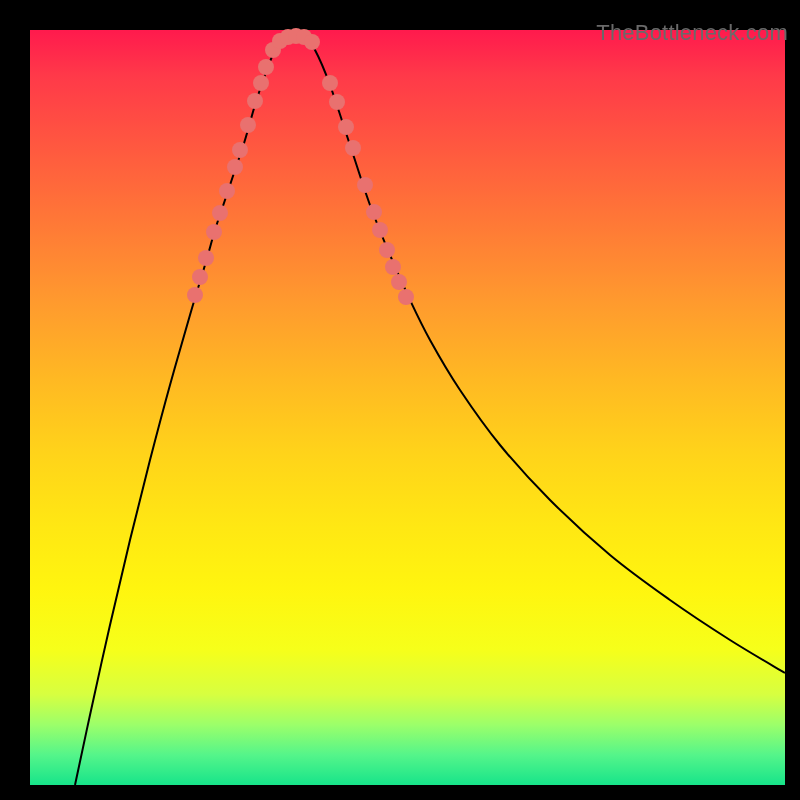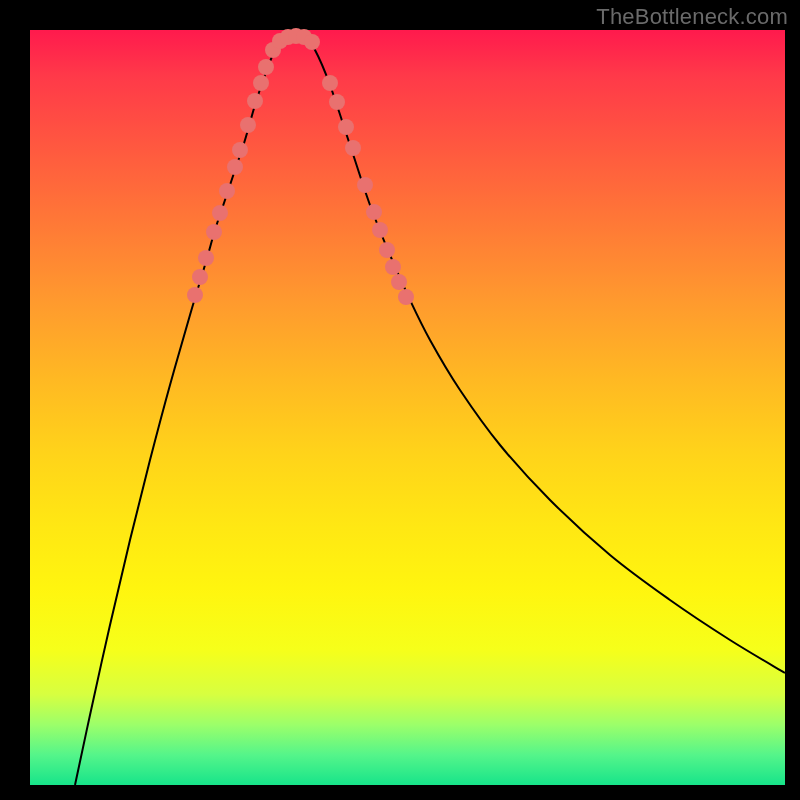--- a/index.html
+++ b/index.html
@@ -38,21 +38,21 @@
       #fff50f 74%,
       #f6ff1a 82%,
       #d7ff40 88%,
       #9cff6a 92%,
       #55f58a 96%,
       #17e48a 100%
     );
   }
   .watermark {
     position: absolute;
-    top: 4px;
+    top: 20px;
     right: 12px;
     color: #6a6a6a;
     font-size: 22px;
     font-weight: 500;
     letter-spacing: 0.2px;
     user-select: none;
   }
   svg.curve {
     position: absolute;
     left: 0;

